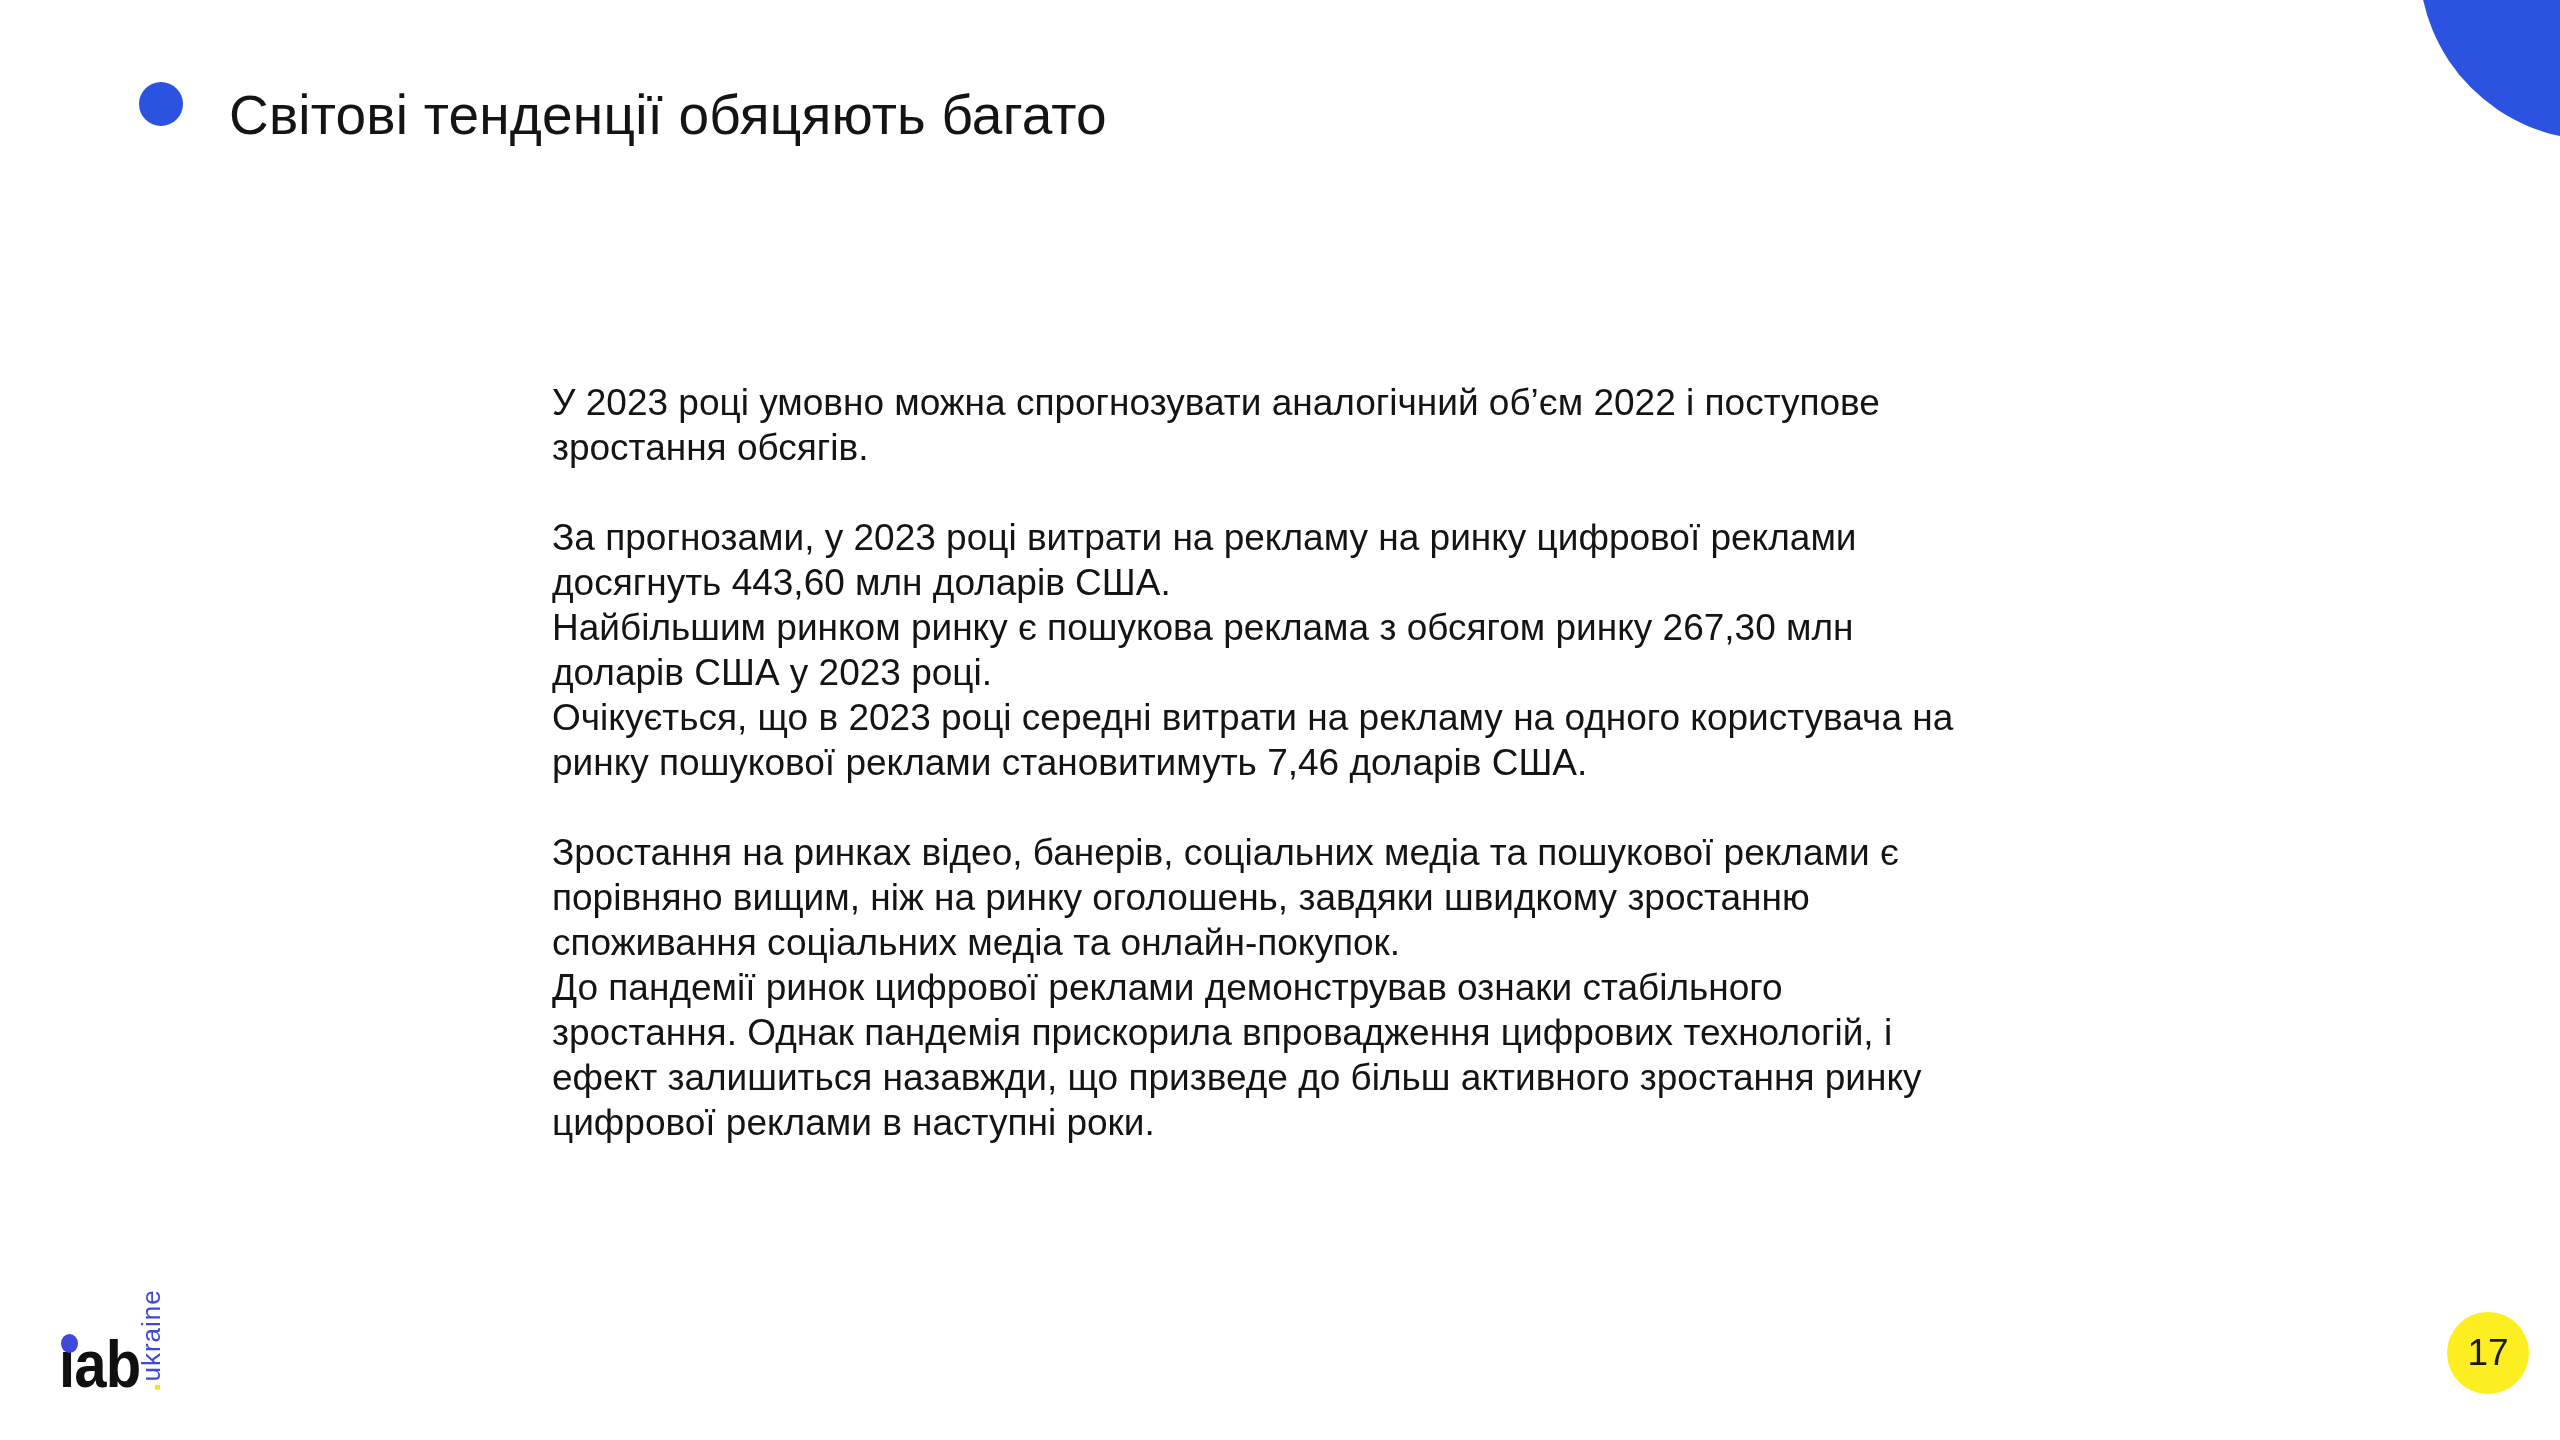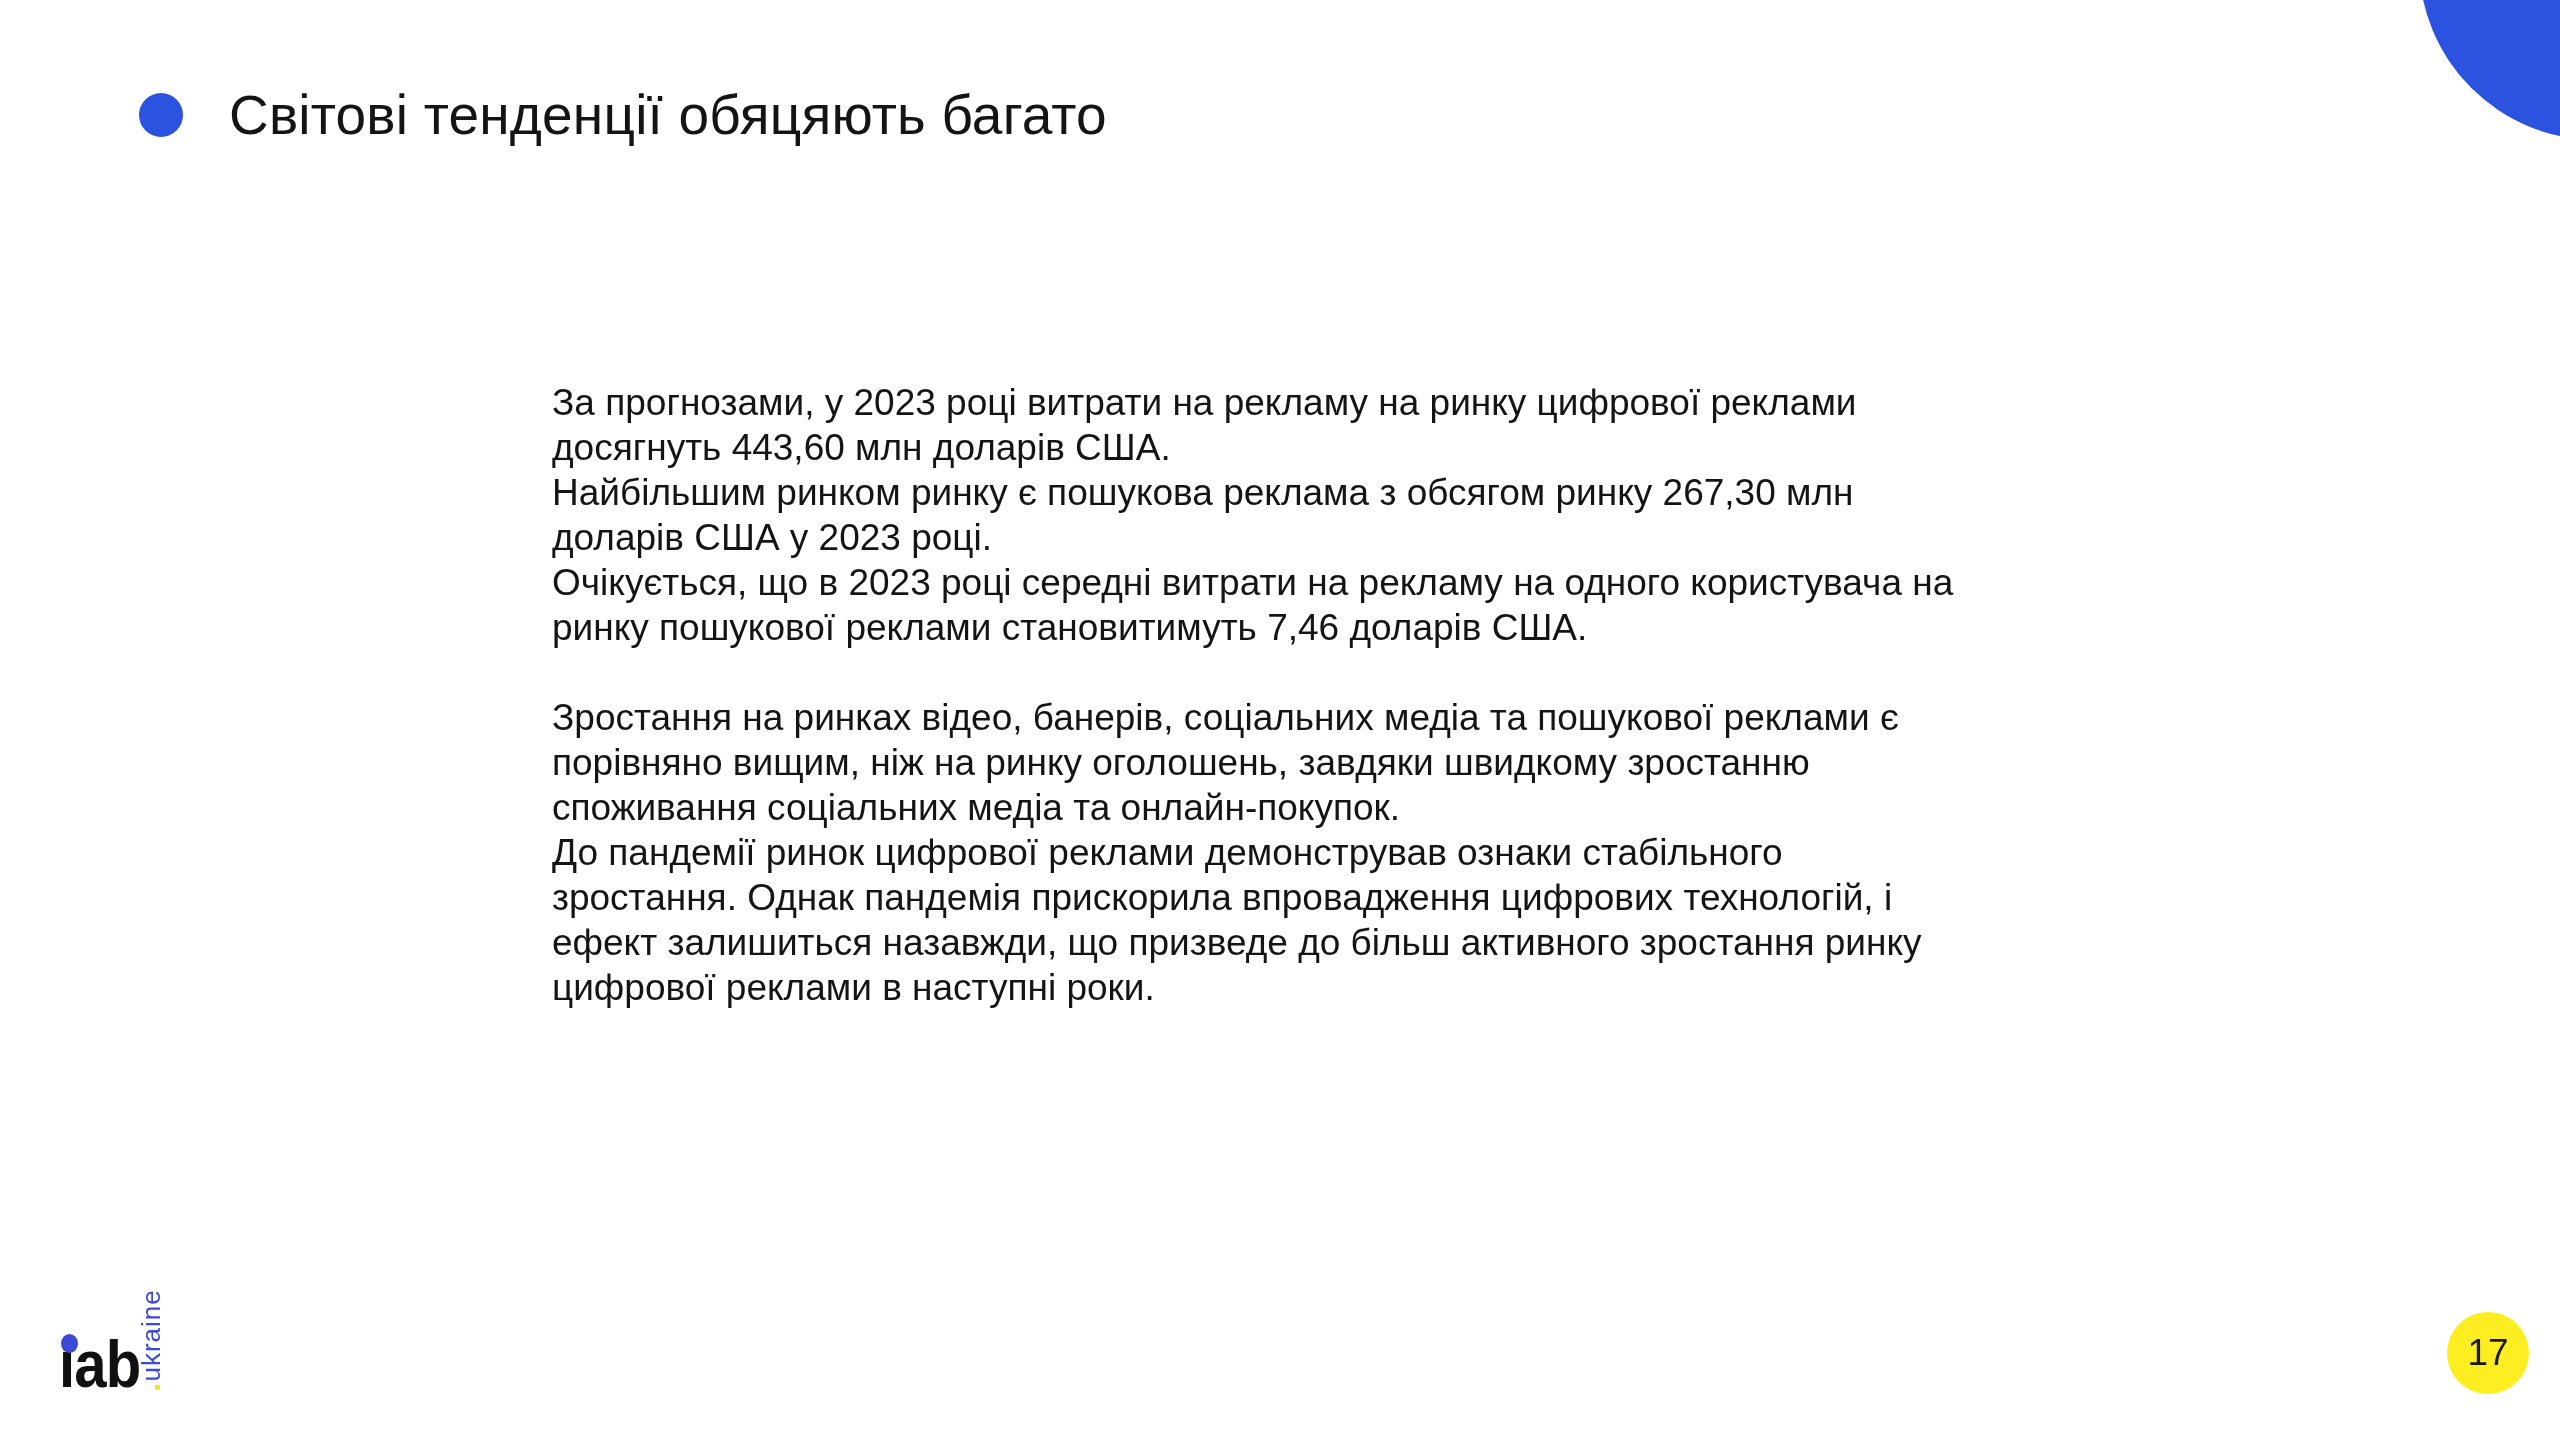--- a/index.html
+++ b/index.html
@@ -27,21 +27,20 @@
     border-radius: 50%;
     background: var(--brand_blue, #2C53E0);
   }
 
   
   .title-row {
     position: absolute;
     left: 139px;
     top: 82px;
     display: flex;
-    align-items: center;
     gap: 46px;
   }
   .title-bullet {
     flex: none;
     width: 44px;
     height: 44px;
     border-radius: 50%;
     background: var(--brand_blue, #2C53E0);
   }
   .slide-title {
@@ -145,20 +144,22 @@
 <div class="slide">
 
   <div class="corner-circle"></div>
 
   <header class="title-row">
     <span class="title-bullet"></span>
     <h1 class="slide-title">Світові тенденції обяцяють багато</h1>
   </header>
 
   <main class="body-text">
+    <p>У 2023 році умовно можна спрогнозувати аналогічний об’єм 2022 і поступове
+зростання обсягів.</p>
     <p>За прогнозами, у 2023 році витрати на рекламу на ринку цифрової реклами
 досягнуть 443,60 млн доларів США.
 Найбільшим ринком ринку є пошукова реклама з обсягом ринку 267,30 млн
 доларів США у 2023 році.
 Очікується, що в 2023 році середні витрати на рекламу на одного користувача на
 ринку пошукової реклами становитимуть 7,46 доларів США.</p>
     <p>Зростання на ринках відео, банерів, соціальних медіа та пошукової реклами є
 порівняно вищим, ніж на ринку оголошень, завдяки швидкому зростанню
 споживання соціальних медіа та онлайн-покупок.
 До пандемії ринок цифрової реклами демонстрував ознаки стабільного

